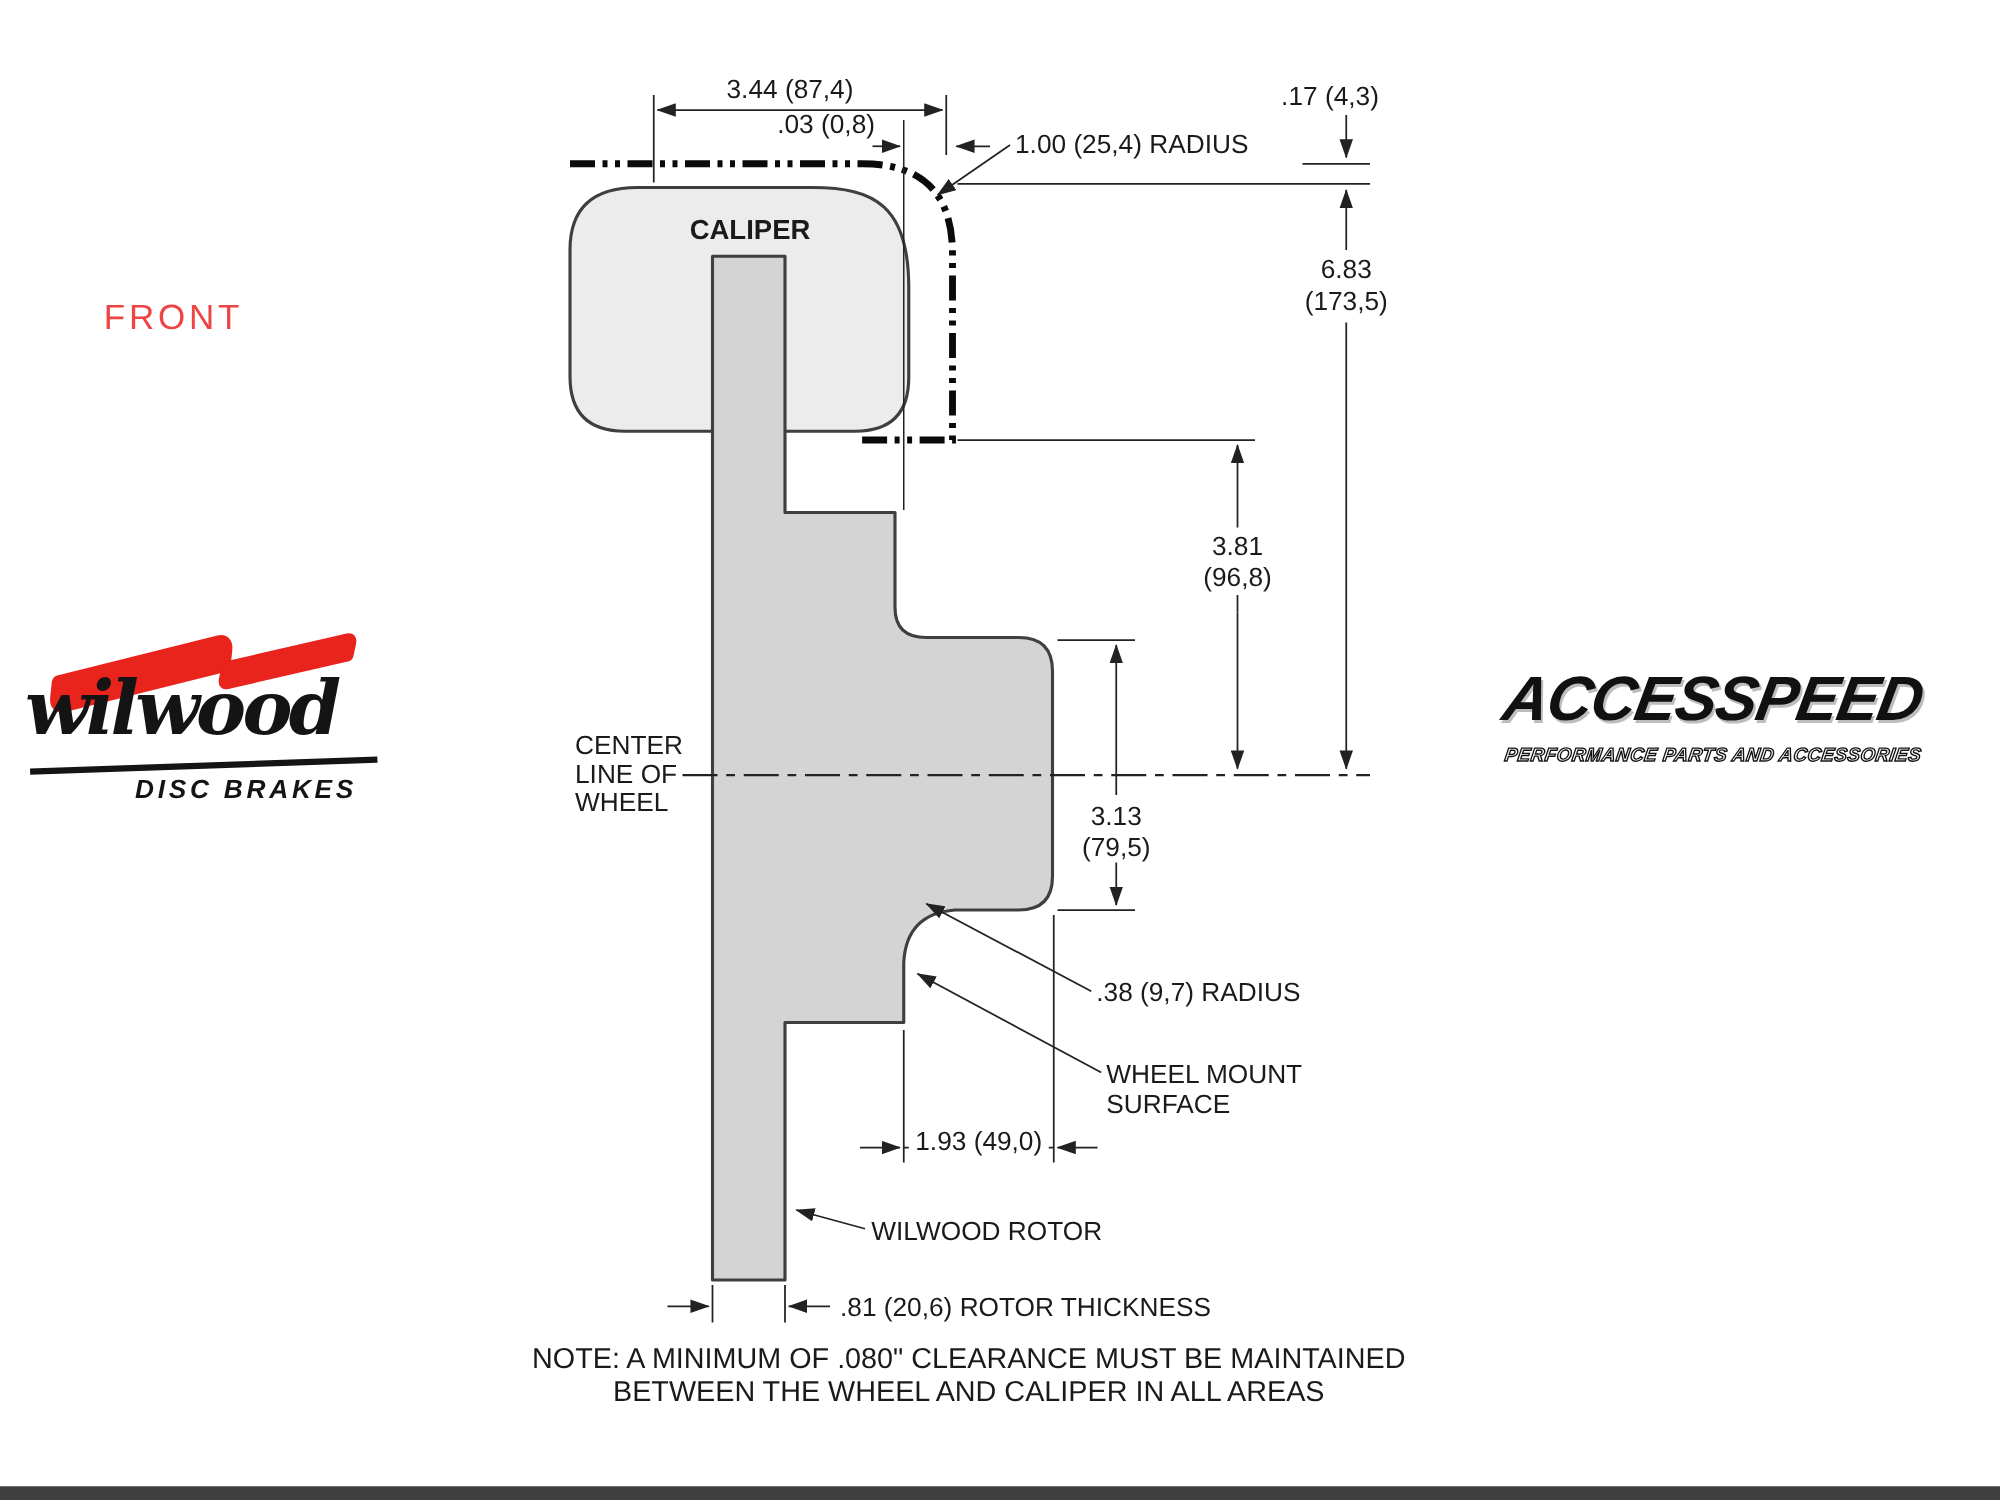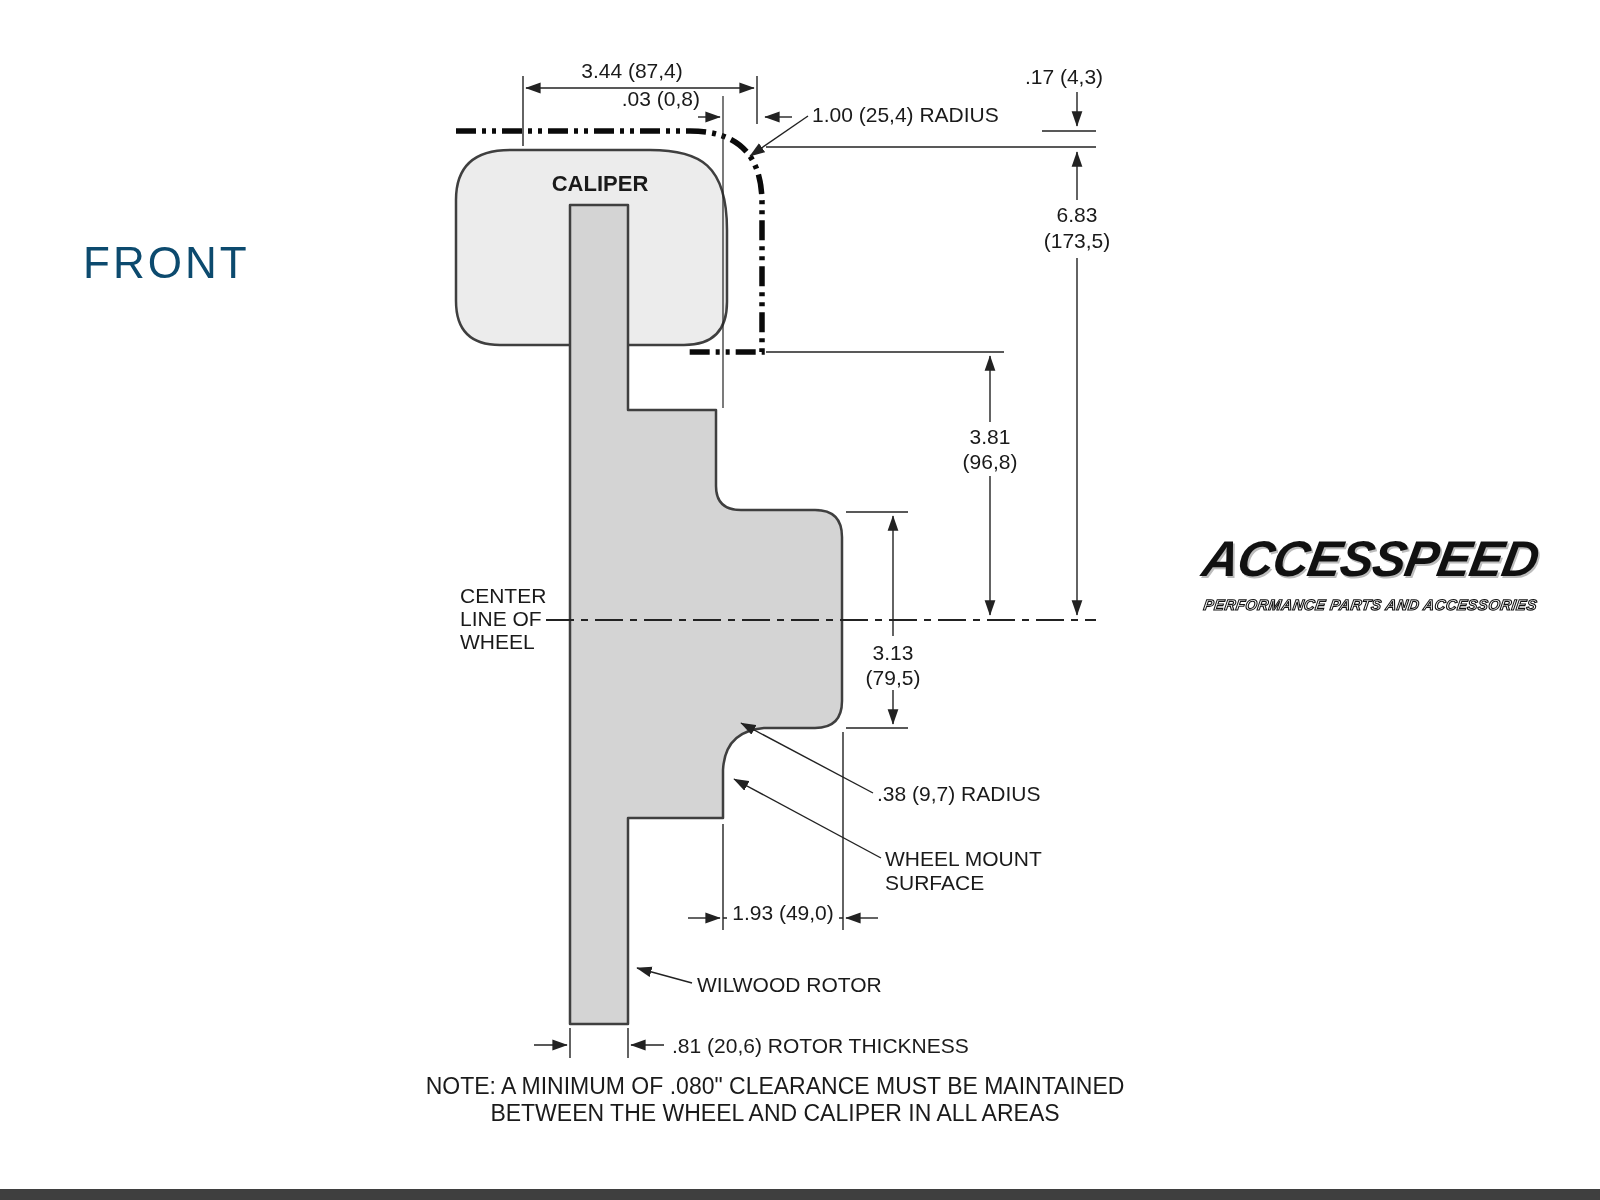--- a/index.html
+++ b/index.html
@@ -1,19 +1,19 @@
 <!DOCTYPE html>
 <html><head>
 <meta charset="utf-8">
 <style>
   html,body{margin:0;padding:0;background:#ffffff;}
   #stage{position:relative;width:1600px;height:1200px;background:#ffffff;overflow:hidden;
          font-family:"Liberation Sans",sans-serif;color:#1a1a1a;}
   
-  .front-label{position:absolute;left:83px;top:238px;font-size:44px;letter-spacing:3px;color:#0c4a6e;}
+  .front-label{position:absolute;left:83px;top:238px;font-size:28px;letter-spacing:3px;color:#ef4444;}
   
   .wilwood{position:absolute;left:16px;top:518px;width:310px;height:135px;}
   .wilwood .swoosh-a{position:absolute;left:22px;top:6px;width:150px;height:30px;background:#e8241c;
       transform:rotate(-14deg) skewX(-20deg);border-radius:4px 14px 4px 14px;}
   .wilwood .swoosh-b{position:absolute;left:158px;top:0px;width:112px;height:22px;background:#e8241c;
       transform:rotate(-13deg) skewX(-25deg);border-radius:3px 10px 3px 10px;}
   .wilwood .script{position:absolute;left:4px;top:14px;font-family:"DejaVu Serif",serif;
       font-style:italic;font-weight:700;font-size:60px;letter-spacing:-3px;color:#141414;z-index:2;}
   .wilwood .underline{position:absolute;left:8px;top:92px;width:278px;height:5px;background:#141414;
       transform:rotate(-2deg);z-index:2;}
@@ -33,20 +33,27 @@
   svg .cap{font-size:22px;font-weight:700;}
   svg .note{font-size:23px;}
 </style>
 </head>
 <body>
 
 <div id="stage">
 
   <div class="front-label">FRONT</div>
 
+  <div class="wilwood">
+    <div class="swoosh-a"></div>
+    <div class="swoosh-b"></div>
+    <div class="script">wilwood</div>
+    <div class="underline"></div>
+    <div class="tagline">DISC BRAKES</div>
+  </div>
 
   <div class="accesspeed">
     <div class="name">ACCESSPEED</div>
     <div class="tagline">PERFORMANCE PARTS AND ACCESSORIES</div>
   </div>
 
   <svg width="1600" height="1200" viewBox="0 0 1600 1200" style="position:absolute;left:0;top:0;">
     <defs>
       <marker id="arr" viewBox="0 0 10 7" refX="9.5" refY="3.5" markerWidth="11" markerHeight="8" orient="auto">
           <path d="M0 0 L10 3.5 L0 7 Z" fill="#222"></path>

